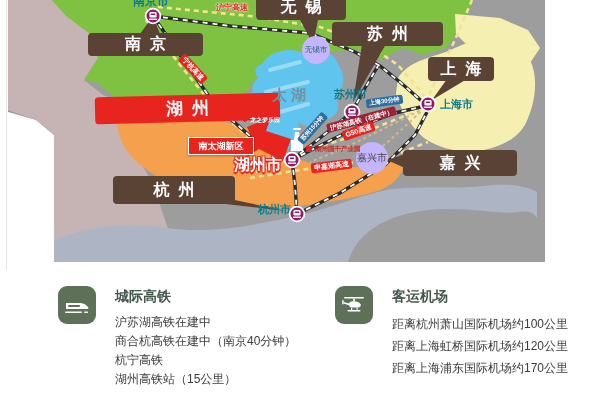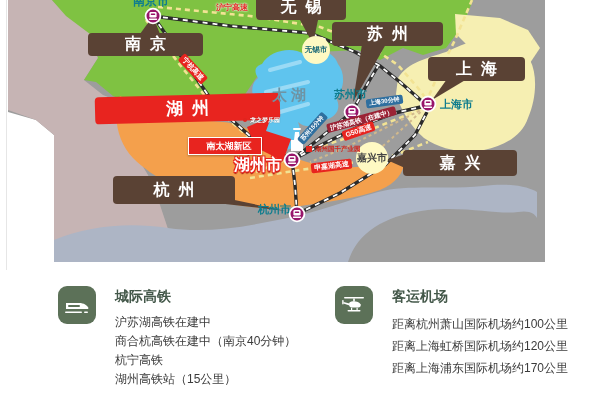--- a/index.html
+++ b/index.html
@@ -16,22 +16,22 @@
   .callout.red{background:#e8241f;}
   
   .tag{position:absolute;color:#fff;font-weight:bold;white-space:nowrap;
     padding:1px 3px;border-radius:2px;line-height:1.1;transform-origin:center;}
   .tag.redbg{background:#e8241f;font-size:7px;}
   .tag.maroonbg{background:#9b2335;font-size:6.5px;}
   .tag.bluebg{background:#2f6f9f;font-size:6px;}
   .plain-red{position:absolute;color:#e0251f;font-weight:bold;font-size:8px;
     text-shadow:0 0 2px #fff,0 0 2px #fff;white-space:nowrap;padding-left:12px;}
   .city-text{position:absolute;color:#0f7d8e;font-weight:bold;font-size:11px;white-space:nowrap;}
-  .city-circle{position:absolute;border-radius:50%;background:#fef9c3;
-    display:flex;align-items:center;justify-content:center;font-weight:bold;white-space:nowrap;}
+  .city-circle{position:absolute;border-radius:50%;background:#c4b5fd;
+    display:flex;align-items:center;justify-content:center;font-weight:normal;white-space:nowrap;}
   .huzhou-city{position:absolute;color:#fff;font-weight:bold;font-size:16px;white-space:nowrap;
     text-shadow:-1px -1px 0 #e8241f,1px -1px 0 #e8241f,-1px 1px 0 #e8241f,1px 1px 0 #e8241f,0 2px 1px #a51410;}
   .nantaihu{position:absolute;background:#e8241f;border:1.5px solid #fff;color:#fff;
     font-size:9px;font-weight:bold;display:flex;align-items:center;justify-content:center;
     box-shadow:0 1px 2px rgba(0,0,0,.3);}
   .tiny-white{position:absolute;color:#fff;font-size:6px;font-weight:bold;white-space:nowrap;
     text-shadow:0 0 1px rgba(0,0,0,.4);}
   .tiny-red{position:absolute;color:#d0261f;font-size:6.5px;font-weight:bold;white-space:nowrap;}
   .red-square{position:absolute;width:6px;height:6px;background:#e0251f;}
   
@@ -141,26 +141,26 @@
       <use href="#station" x="136" y="7" width="18" height="18"></use>
       <use href="#station" x="335" y="103" width="18" height="18"></use>
       <use href="#station" x="411" y="95" width="18" height="18"></use>
       <use href="#station" x="275" y="151" width="18" height="18"></use>
       <use href="#station" x="280" y="205" width="18" height="18"></use>
     </svg>
 
     <div class="callout" style="left:80px;top:33px;width:115px;height:23px;">南京</div>
     <div class="callout" style="left:248px;top:-6px;width:90px;height:26px;">无锡</div>
     <div class="callout" style="left:324px;top:22px;width:111px;height:24px;">苏州</div>
-    <div class="callout" style="left:420px;top:57px;width:97px;height:24px;text-align:right;">上海</div>
+    <div class="callout" style="left:420px;top:57px;width:66px;height:24px;text-align:right;">上海</div>
     <div class="callout" style="left:105px;top:176px;width:122px;height:28px;">杭州</div>
     <div class="callout" style="left:395px;top:150px;width:114px;height:26px;">嘉兴</div>
     <div class="callout red" style="left:87px;top:95px;width:185px;height:27px;transform:rotate(-1.5deg);font-size:17px;">湖州</div>
 
-    <div class="nantaihu" style="left:180px;top:137px;width:64px;height:16px;padding-left:8px;">南太湖新区</div>
+    <div class="nantaihu" style="left:180px;top:137px;width:64px;height:16px;">南太湖新区</div>
 
     <div class="city-text" style="left:125px;top:-7px;font-size:12px;">南京市</div>
     <div class="city-circle" style="left:294px;top:36px;width:28px;height:28px;font-size:7.5px;color:#156575;">无锡市</div>
     <div class="city-text" style="left:326px;top:87px;">苏州市</div>
     <div class="city-text" style="left:432px;top:97px;">上海市</div>
     <div class="city-circle" style="left:348px;top:142px;width:32px;height:32px;font-size:10px;color:#444;">嘉兴市</div>
     <div class="city-text" style="left:250px;top:202px;">杭州市</div>
     <div class="huzhou-city" style="left:226px;top:155px;">湖州市</div>
 
     <div class="abs" style="left:264px;top:86px;font-size:15px;font-weight:bold;color:#6f93a3;letter-spacing:4px;">太湖</div>

